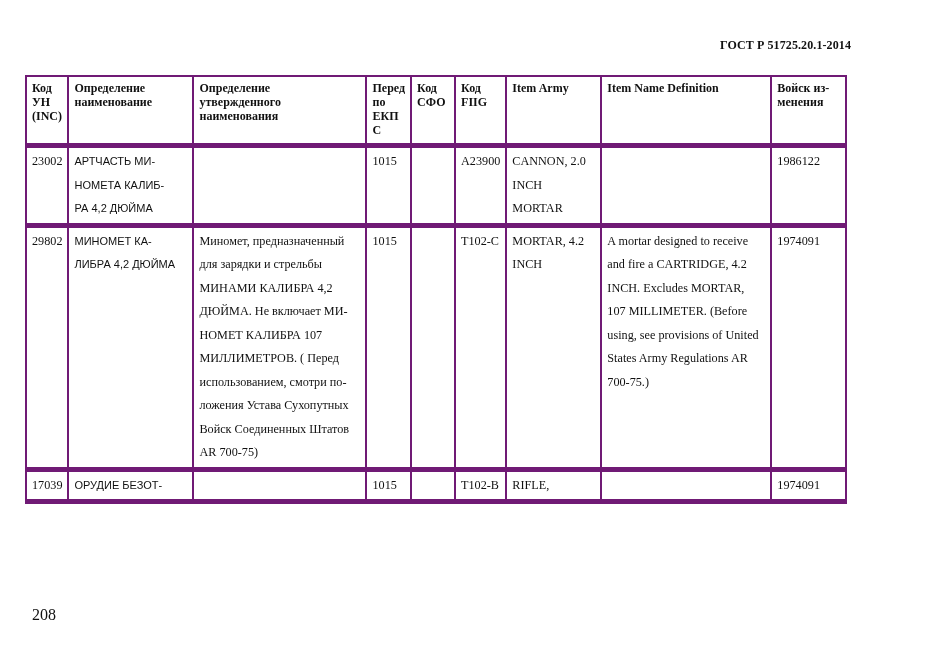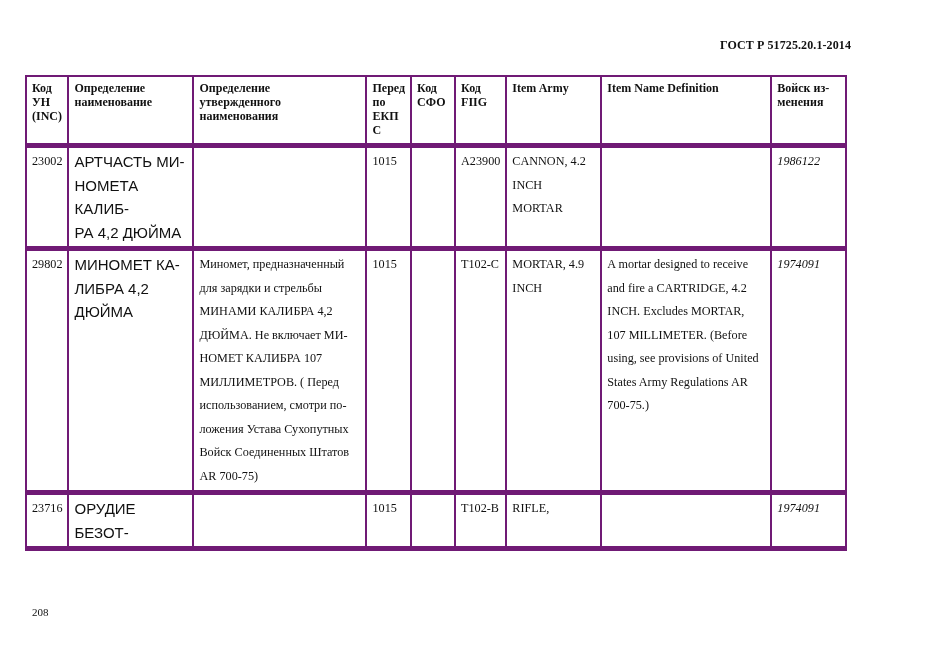--- a/index.html
+++ b/index.html
@@ -12,23 +12,23 @@
   table.grid td, table.grid th { border: 5px solid #701a75; vertical-align: top;
                padding: 2px 5px; line-height: 23.5px; }
   table.grid th { font-weight: bold; line-height: 14px; padding-top: 4px; text-align: left; font-size: 12px; }
   
   table.grid th, table.grid td { border-left-width: 2px; border-right-width: 2px; }
   table.grid tr.head th { border-bottom-width: 2px; border-top-width: 2px; height: 60px; }
   table.grid { border: 2px solid #000; }
   .c1 { width: 37px; } .c2 { width: 125px; } .c3 { width: 173px; }
   .c4 { width: 35px; } .c5 { width: 44px; } .c6 { width: 50px; }
   .c7 { width: 95px; } .c8 { width: 170px; } .c9 { width: 75px; }
-  td.sans { font-family: "Liberation Sans", sans-serif; font-size: 15px; }
-  td.date { line-height: 14px; padding-top: 4px; font-style: italic; }
-  .page-num { position: absolute; left: 32px; top: 606px; font-size: 11px; }
+  td.sans { font-family: "Liberation Sans", sans-serif; font-size: 11px; }
+  td.date { line-height: 14px; padding-top: 4px; }
+  .page-num { position: absolute; left: 32px; top: 606px; font-size: 16px; }
   .wrap { white-space: pre-line; }
 </style>
 </head>
 <body>
 
 <div class="doc-header">ГОСТ Р 51725.20.1-2014</div>
 
 <table class="grid">
   <colgroup>
     <col class="c1">
@@ -68,21 +68,21 @@
 
   <tr>
     <td>23002</td>
     <td class="sans wrap">АРТЧАСТЬ МИ-
 НОМЕТА КАЛИБ-
 РА 4,2 ДЮЙМА</td>
     <td class="wrap"></td>
     <td>1015</td>
     <td></td>
     <td>A23900</td>
-    <td class="wrap">CANNON, 4.2
+    <td class="wrap">CANNON, 2.0
 INCH
 MORTAR</td>
     <td class="wrap"></td>
     <td class="date">1986122</td>
   </tr>
 
   <tr>
     <td>29802</td>
     <td class="sans wrap">МИНОМЕТ КА-
 ЛИБРА 4,2 ДЮЙМА</td>
@@ -92,35 +92,35 @@
 ДЮЙМА. Не включает МИ-
 НОМЕТ КАЛИБРА 107
 МИЛЛИМЕТРОВ. ( Перед
 использованием, смотри по-
 ложения Устава Сухопутных
 Войск Соединенных Штатов
 AR 700-75)</td>
     <td>1015</td>
     <td></td>
     <td>T102-C</td>
-    <td class="wrap">MORTAR, 4.9
+    <td class="wrap">MORTAR, 4.2
 INCH</td>
     <td class="wrap">A mortar designed to receive
 and fire a CARTRIDGE, 4.2
 INCH. Excludes MORTAR,
 107 MILLIMETER. (Before
 using, see provisions of United
 States Army Regulations AR
 700-75.)</td>
     <td class="date">1974091</td>
   </tr>
 
 
   <tr>
-    <td>23716</td>
+    <td>17039</td>
     <td class="sans wrap">ОРУДИЕ БЕЗОТ-</td>
     <td class="wrap"></td>
     <td>1015</td>
     <td></td>
     <td>T102-B</td>
     <td class="wrap">RIFLE,</td>
     <td class="wrap"></td>
     <td class="date">1974091</td>
   </tr>
 </tbody>

